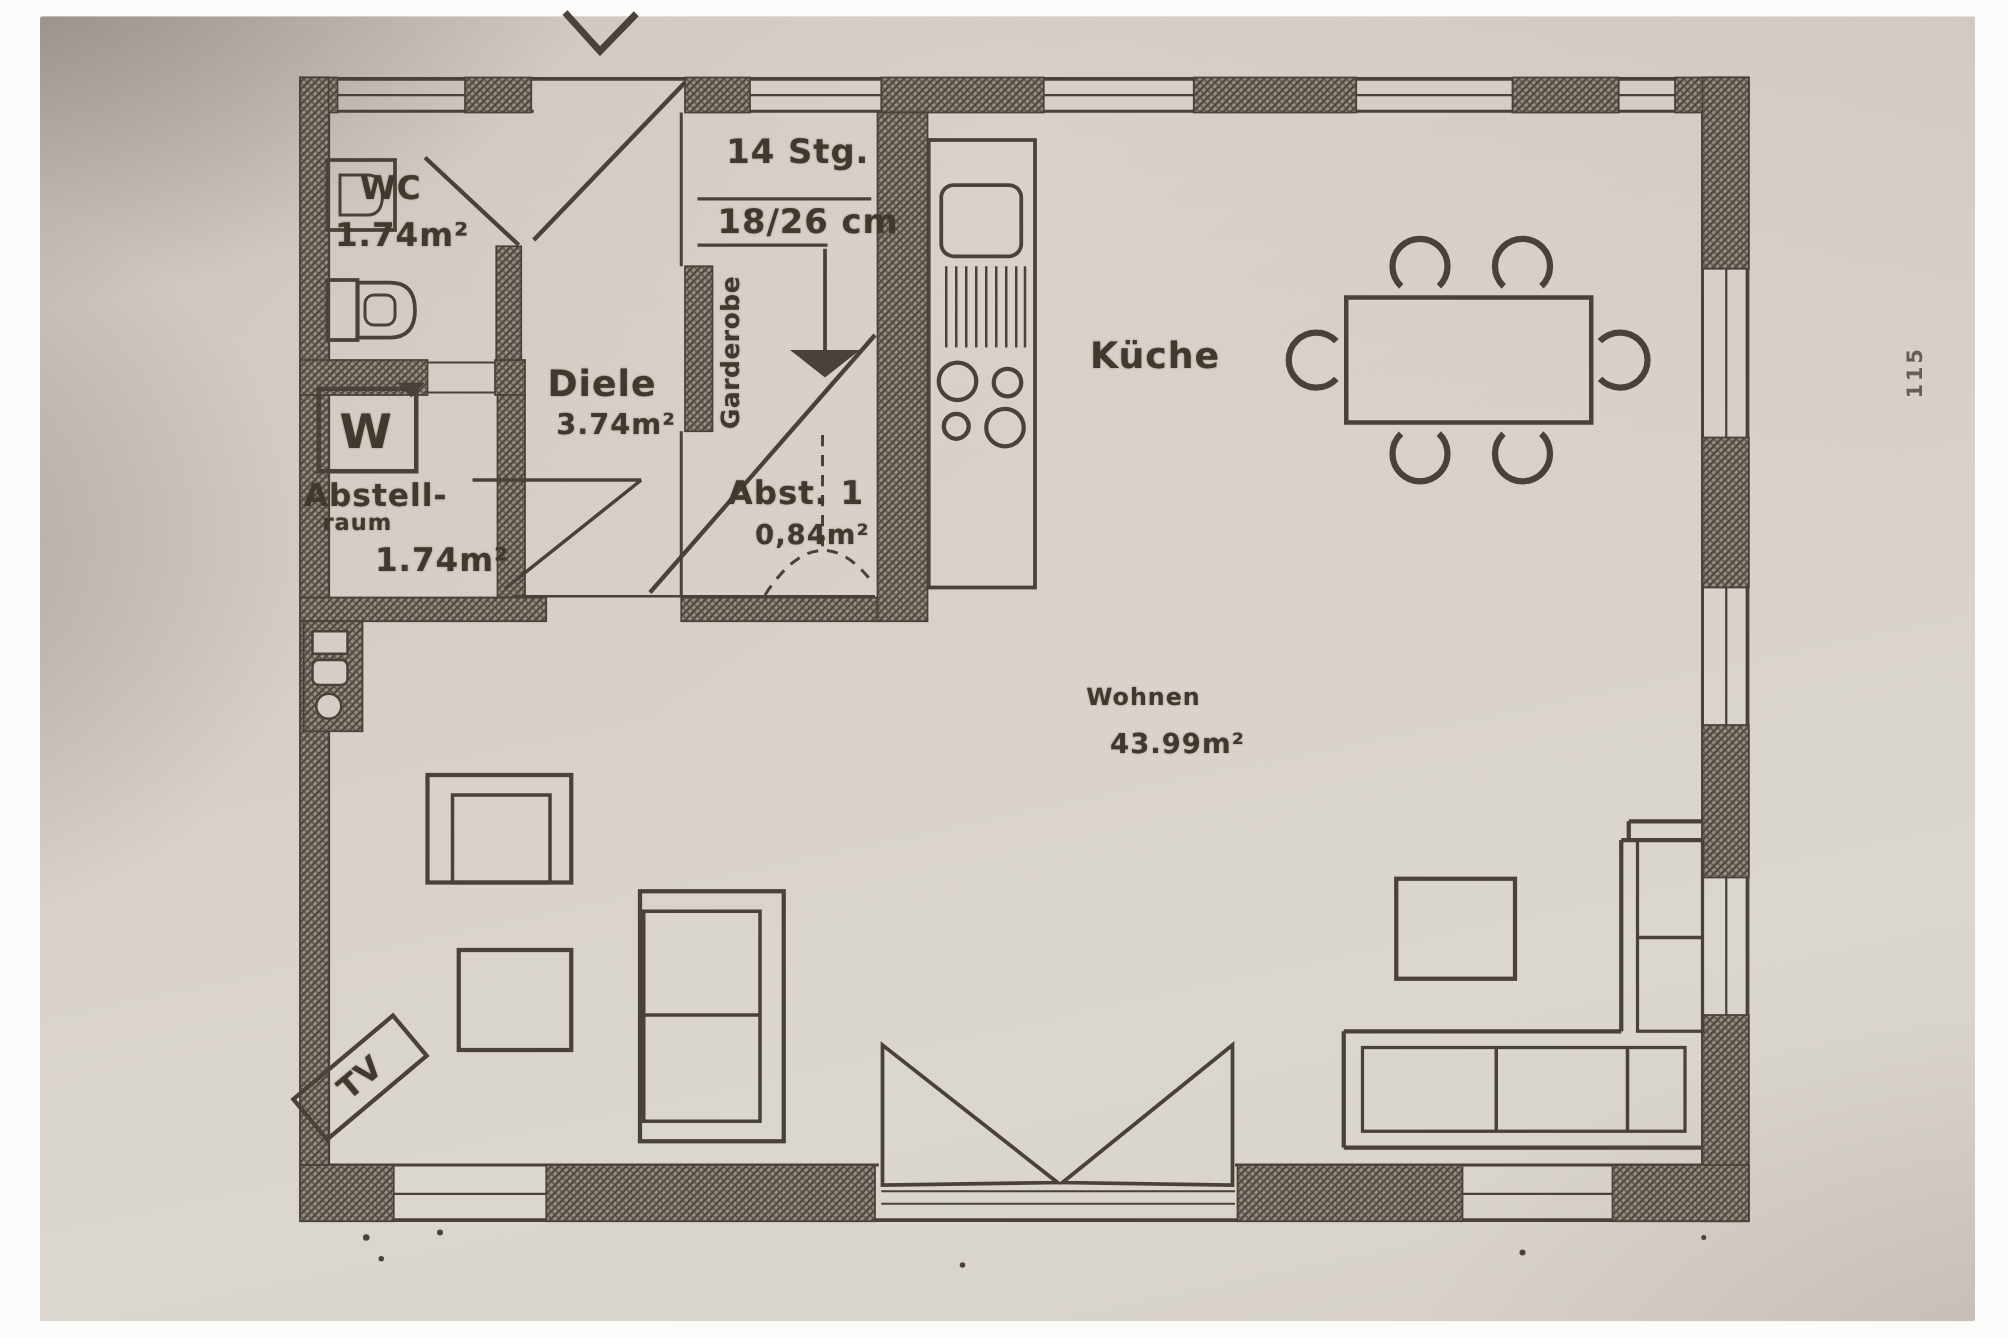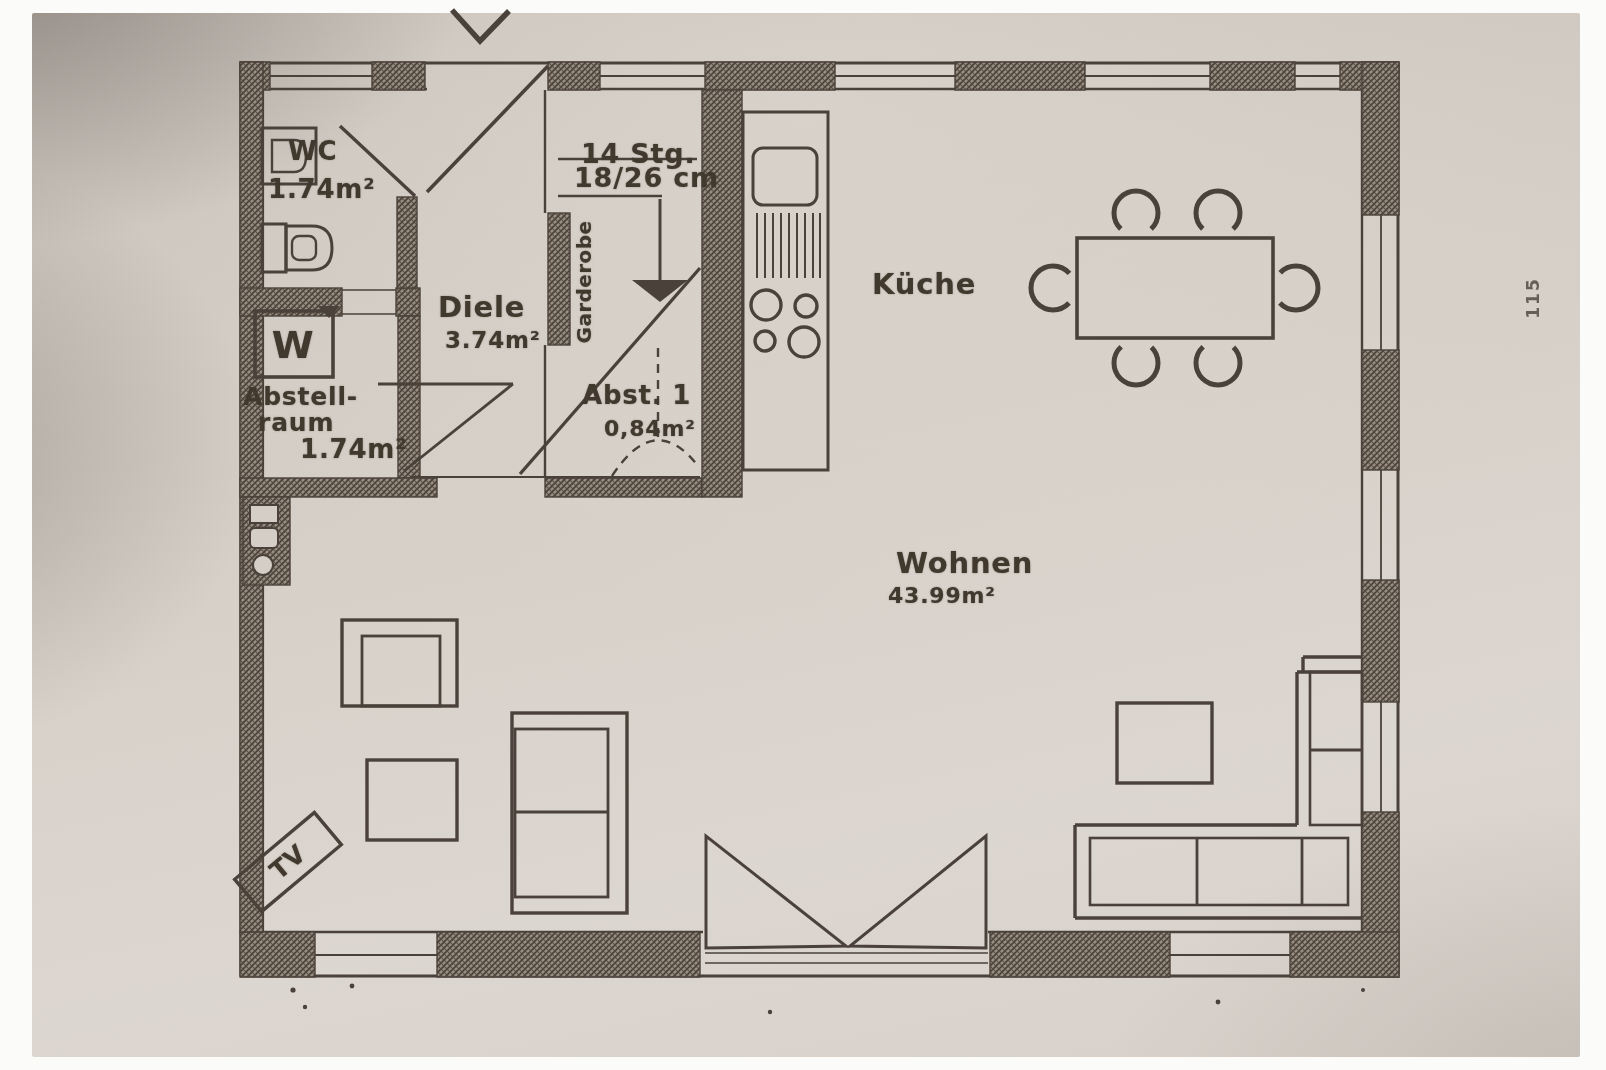--- a/index.html
+++ b/index.html
@@ -203,33 +203,33 @@
     </g>
   </svg>
 
   <div class="lbl" style="left:288px;top:138px;font-size:26px;">WC</div>
   <div class="lbl" style="left:268px;top:176px;font-size:26px;">1.74m²</div>
 
   <div class="lbl" style="left:438px;top:293px;font-size:29px;">Diele</div>
   <div class="lbl" style="left:445px;top:329px;font-size:23px;">3.74m²</div>
 
   <div class="lbl" style="left:243px;top:384px;font-size:25px;">Abstell-</div>
-  <div class="lbl" style="left:258px;top:410px;font-size:25px;">raum</div>
+  <div class="lbl" style="left:258px;top:410px;font-size:18px;">raum</div>
   <div class="lbl" style="left:300px;top:436px;font-size:26px;">1.74m²</div>
 
-  <div class="lbl" style="left:581px;top:140px;font-size:27px;text-align:right;">14 Stg.</div>
+  <div class="lbl" style="left:581px;top:108px;font-size:27px;text-align:right;">14 Stg.</div>
   <div class="lbl" style="left:574px;top:164px;font-size:27px;">18/26 cm</div>
   <div class="lbl rot90" style="left:584px;top:282px;font-size:20px;letter-spacing:.4px;">Garderobe</div>
 
   <div class="lbl" style="left:582px;top:382px;font-size:26px;">Abst. 1</div>
   <div class="lbl" style="left:604px;top:418px;font-size:22px;">0,84m²</div>
 
   <div class="lbl" style="left:872px;top:270px;font-size:29px;text-align:right;">Küche</div>
 
-  <div class="lbl" style="left:896px;top:549px;font-size:29px;">Wohnen</div>
+  <div class="lbl" style="left:869px;top:549px;font-size:19px;">Wohnen</div>
   <div class="lbl" style="left:888px;top:585px;font-size:22px;">43.99m²</div>
 
   <div class="lbl" style="left:293px;top:345px;font-size:38px;transform:translate(-50%,-50%);">W</div>
 
   <div class="lbl" style="left:288px;top:862px;font-size:25px;transform:translate(-50%,-50%) rotate(-40deg);">TV</div>
 
   <div class="lbl rot90 faint" style="left:1533px;top:298px;font-size:17px;letter-spacing:2px;">115</div>
 
   </div>
 </div>

